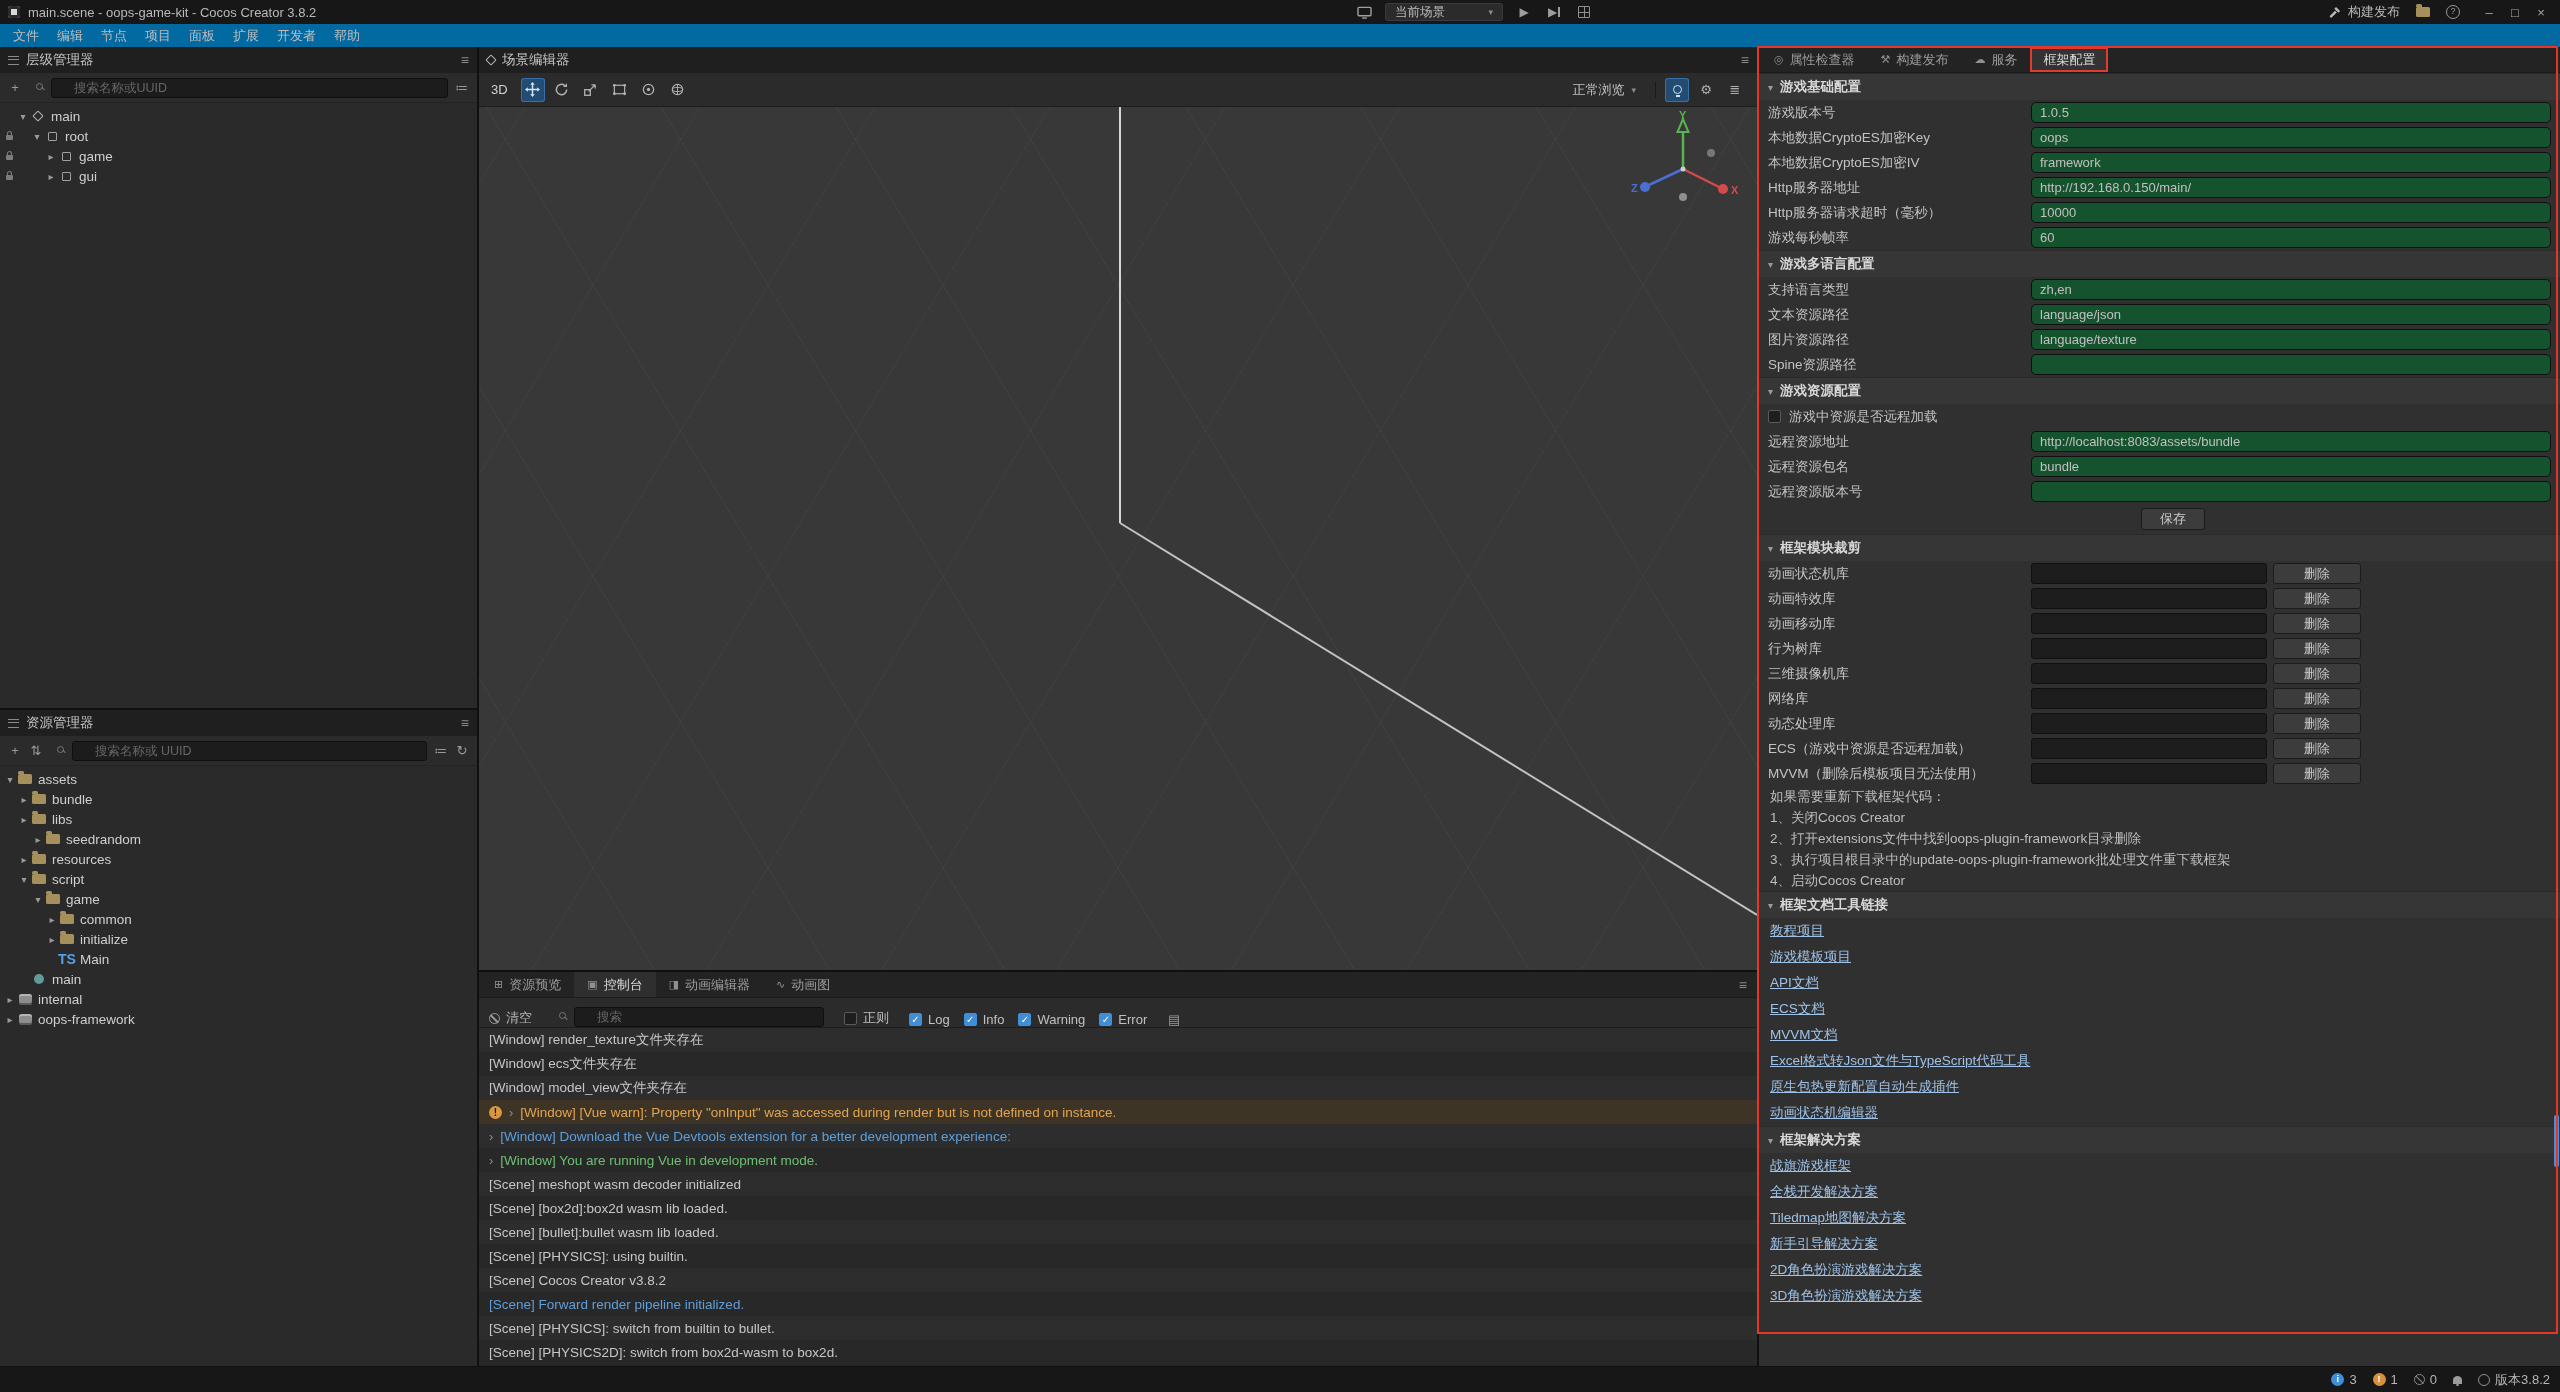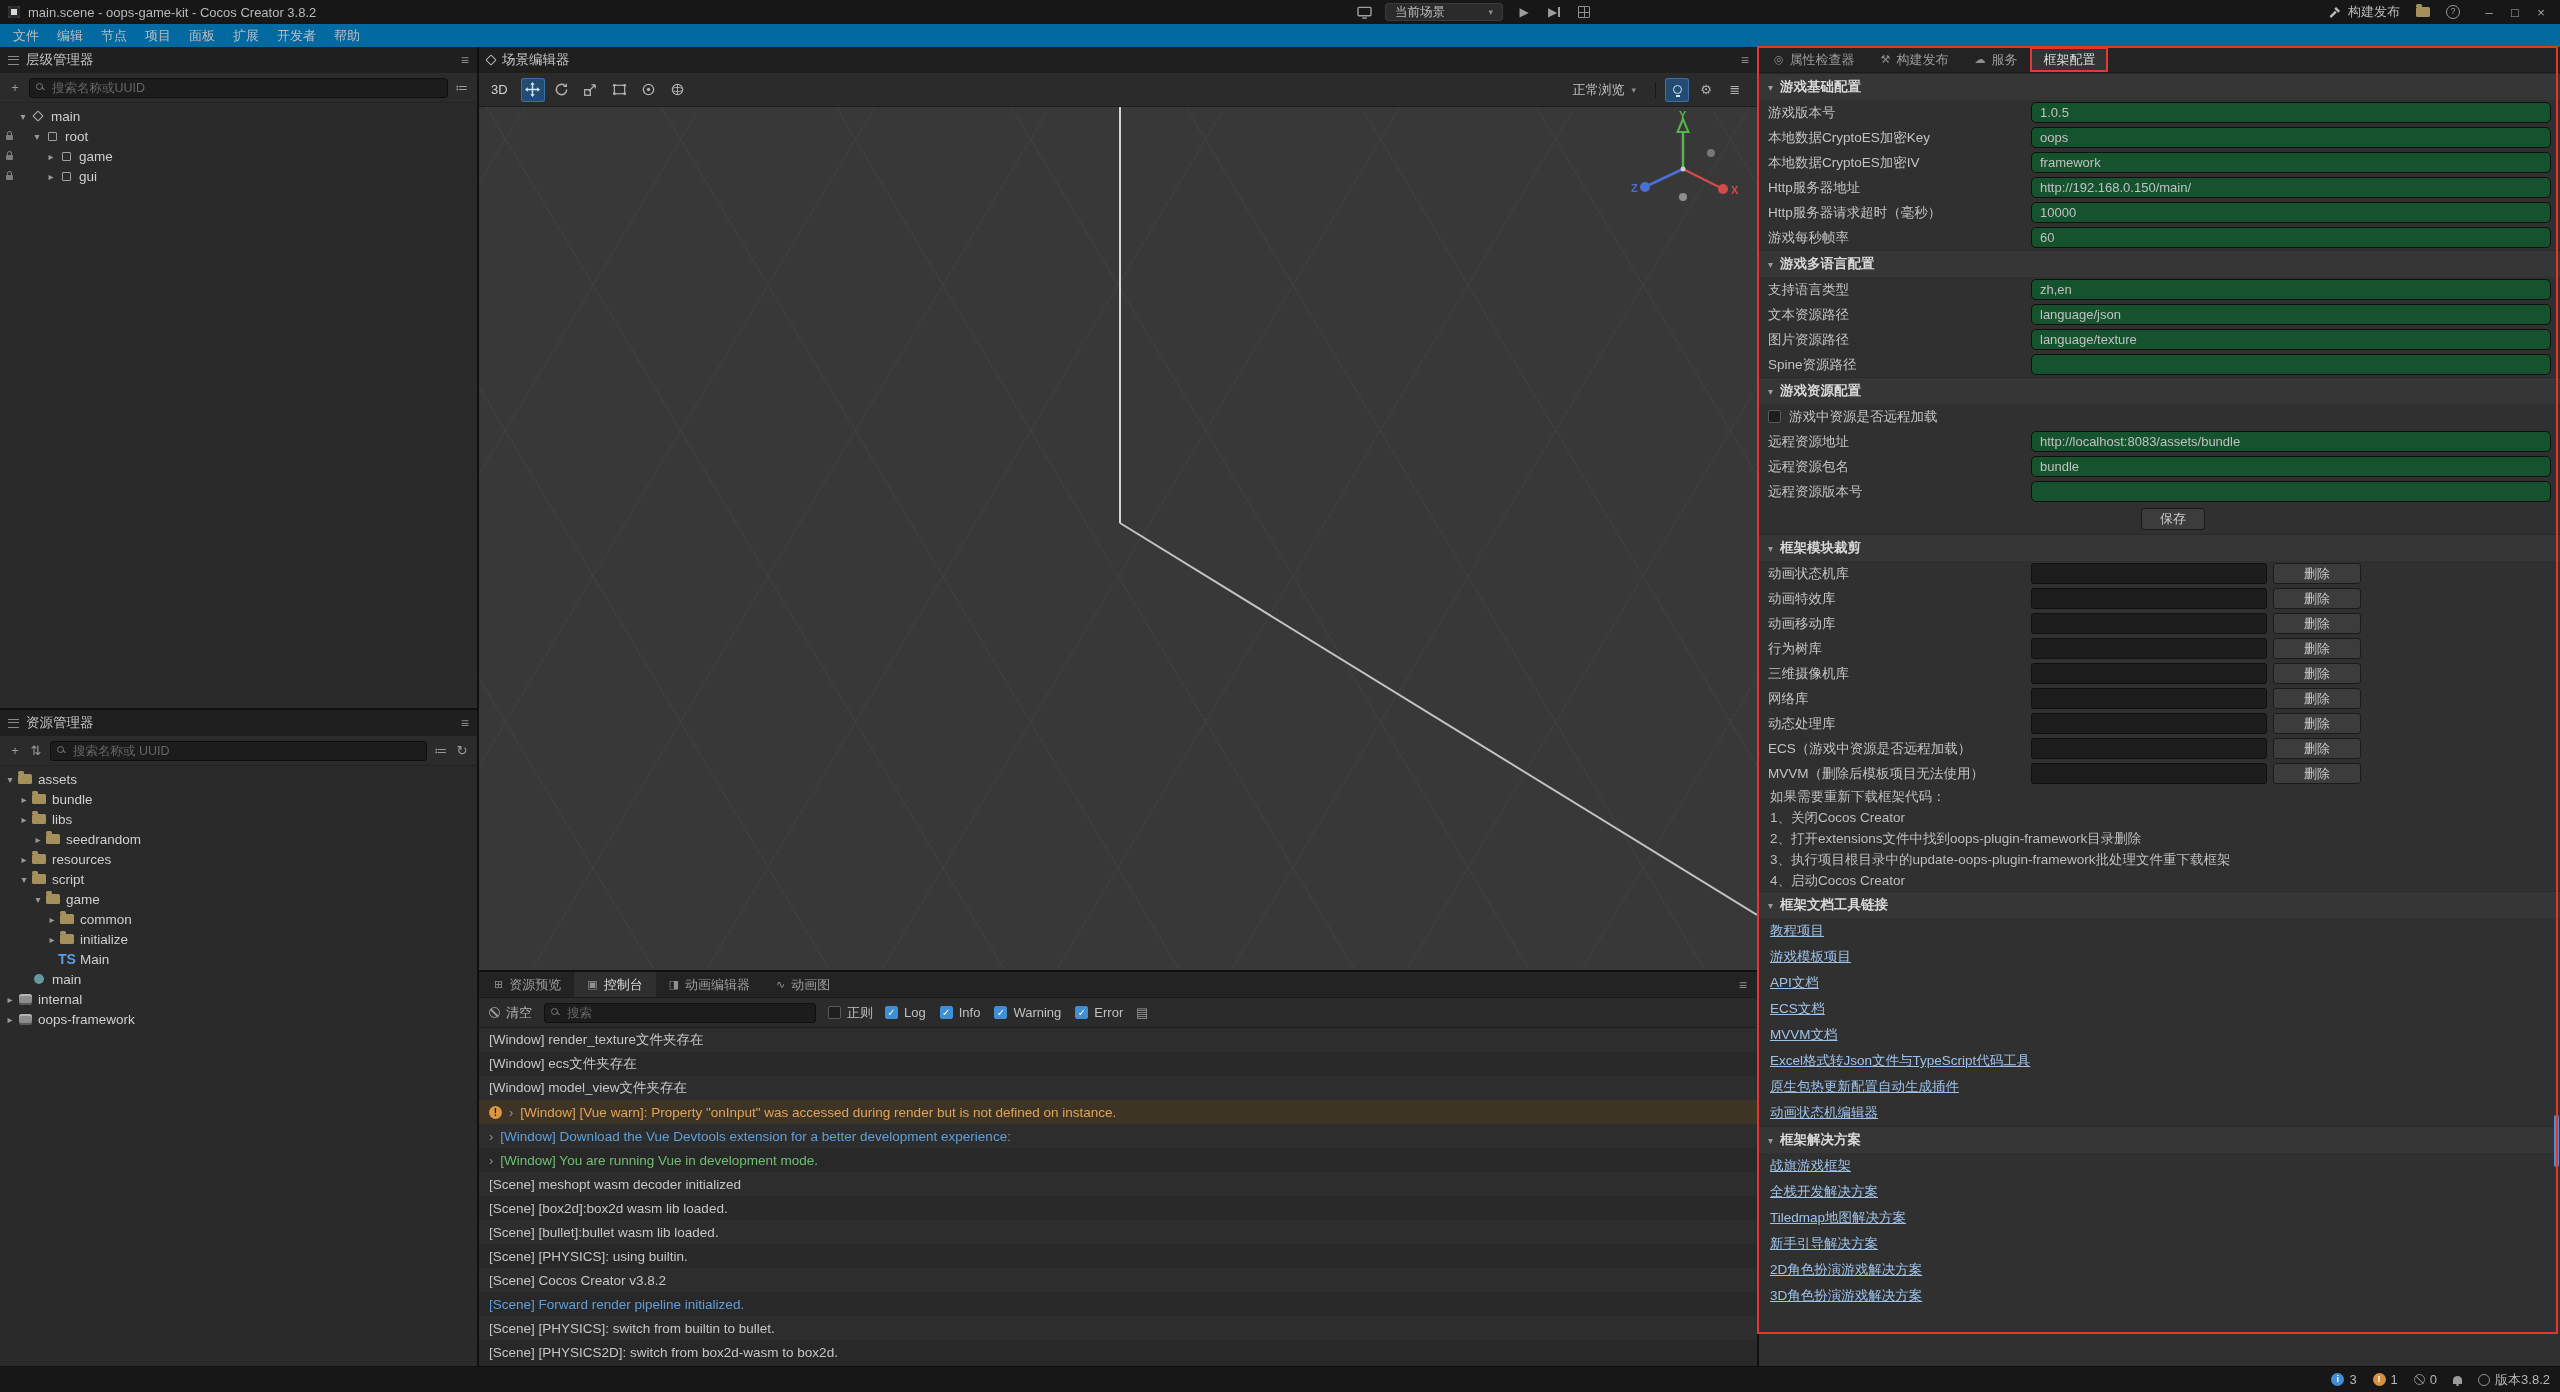--- a/index.html
+++ b/index.html
@@ -57,21 +57,21 @@
   .list-ico::before { content:''; position:absolute; left:0; top:2.2px; width:100%; height:1.5px; background:#8a8a8a; }
   .spacer { flex:1; }
   .hamburger { color:#8a8a8a; font-size:14px; }
 
   .search-row { height:30px; display:flex; align-items:center; gap:7px; padding:0 8px;
                 border-bottom:1px solid #232323; flex:0 0 auto; color:#8f8f8f; }
   .sr-ico { font-size:13px; color:#9a9a9a; min-width:14px; text-align:center; }
   .search-wrap { position:relative; flex:1; display:flex; }
   .search-input { width:100%; height:20px; background:#1c1c1c; border:1px solid #0f0f0f; border-radius:3px;
                   color:#bbb; font-size:12.5px; padding:0 6px 0 22px; outline:none;
-                  font-family:"Liberation Sans","DejaVu Sans",sans-serif; }
+                  font-family:"Liberation Sans","DejaVu Sans",sans-serif;margin-left:22px; }
   input::placeholder { color:#676767; }
   .mag { position:absolute; left:7px; top:5px; width:7px; height:7px; border:1.4px solid #777;
          border-radius:50%; }
   .mag::after { content:''; position:absolute; width:4px; height:1.4px; background:#777;
                 transform:rotate(45deg); right:-3.4px; bottom:-1px; }
 
   
   .tree { flex:1; background:#2a2a2a; padding:3px 0 0 3px; overflow:hidden; font-size:13.5px; }
   .tree-row { height:20px; display:flex; align-items:center; }
   .gutter { width:13px; display:flex; justify-content:center; flex:0 0 auto; }
@@ -111,21 +111,21 @@
   .axis-lines { position:absolute; inset:0; }
   .gizmo { position:absolute; left:1146px; top:2px; }
 
   
   .tabbar { height:26px; background:#232323; display:flex; align-items:stretch; padding-left:2px;
             flex:0 0 auto; border-bottom:1px solid #1b1b1b; }
   .tab { display:flex; align-items:center; gap:6px; padding:0 13px; font-size:13px; color:#9b9b9b; }
   .tab.active { background:#2f2f2f; color:#dcdcdc; }
   #inspector .tab.active { outline:2px solid #e23b2e; outline-offset:-2px; background:#333; }
   .tabicon { font-size:11px; color:#8f8f8f; }
-  .console-toolbar { height:30px; display:flex; align-items:center; gap:12px; padding:0 10px;
+  .console-toolbar { height:30px; display:flex; align-items:flex-end; gap:20px; padding:0 10px;
                      background:#2b2b2b; border-bottom:1px solid #1d1d1d; flex:0 0 auto; font-size:13px; }
   .clear-btn { display:flex; align-items:center; gap:6px; color:#b5b5b5; }
   .ban { width:11px; height:11px; border:1.5px solid #9a9a9a; border-radius:50%; position:relative; }
   .ban::after { content:''; position:absolute; left:-1px; top:4px; width:11px; height:1.5px;
                 background:#9a9a9a; transform:rotate(45deg); }
   .console-search { width:272px; flex:0 0 auto; }
   .filter { display:flex; align-items:center; gap:6px; color:#c0c0c0; }
   .cbx { width:13px; height:13px; border:1px solid #5a5a5a; background:#1e1e1e; border-radius:2px;
          font-size:10px; line-height:12px; text-align:center; color:#fff; flex:0 0 auto; }
   .cbx.on { background:#3f8ed6; border-color:#3f8ed6; }

